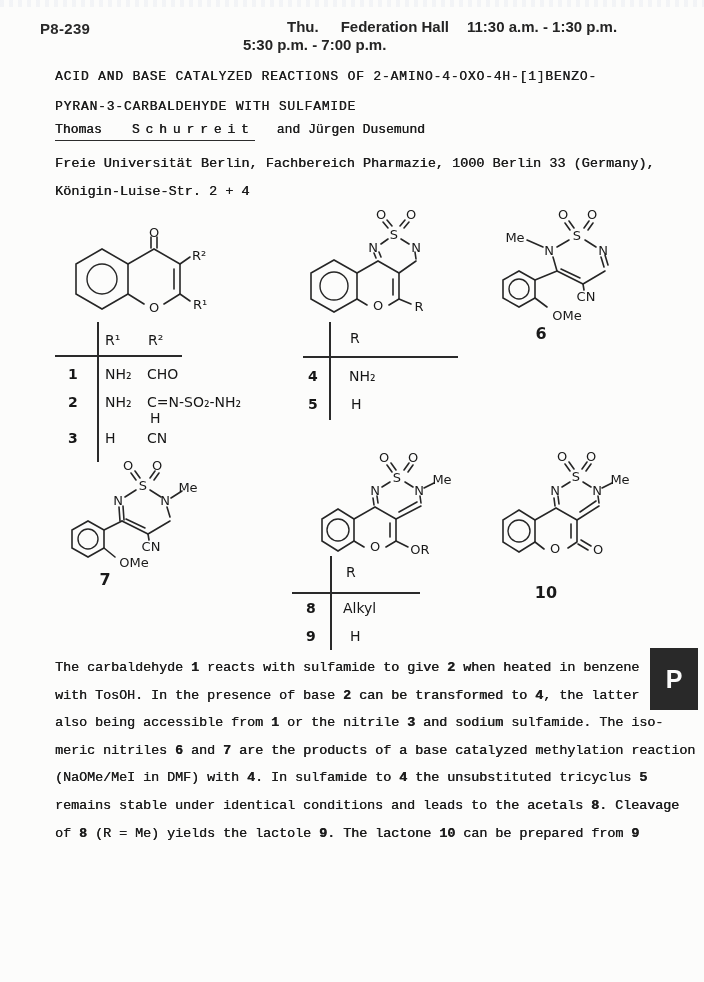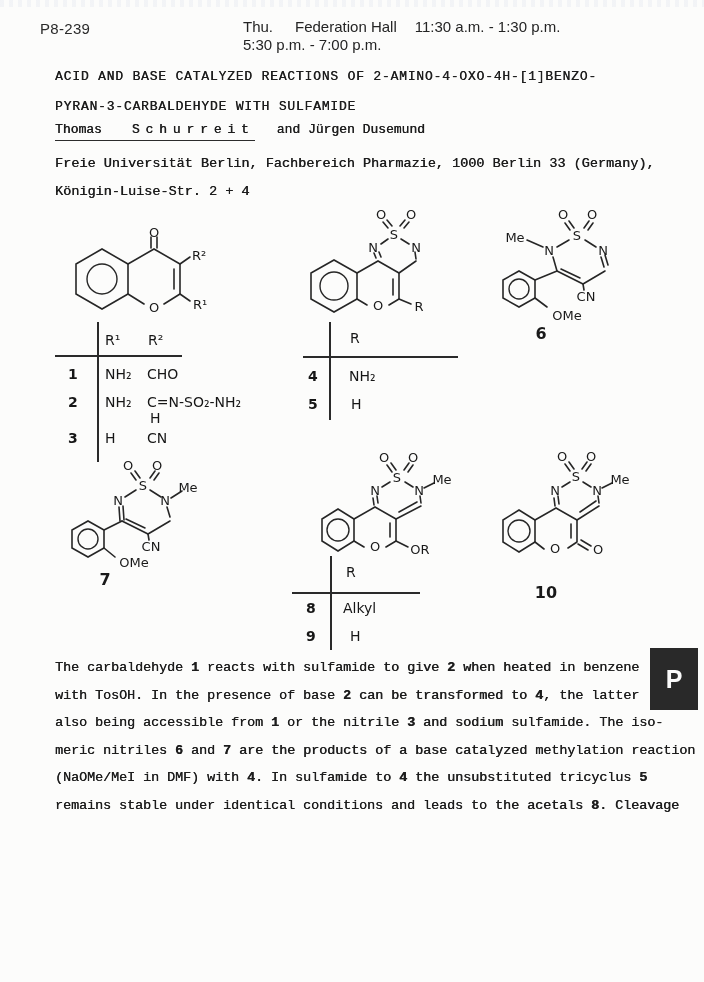--- a/index.html
+++ b/index.html
@@ -5,30 +5,30 @@
   html,body{margin:0;padding:0;background:#d8d8d8;}
   #page{
     position:relative;width:704px;height:982px;margin:0 auto;
     background:#fcfcfb;overflow:hidden;
     font-family:"Liberation Mono","DejaVu Sans Mono",monospace;
     color:#1d1d1d;
   }
   .abs{position:absolute;}
   .typed{font-family:"Liberation Mono","DejaVu Sans Mono",monospace;
          text-shadow:0.35px 0 0 currentColor;}
-  .sans{font-family:"Liberation Sans","DejaVu Sans",sans-serif;}
+  .sans{font-family:"Liberation Sans","DejaVu Sans",sans-serif;font-weight:bold;}
 
   
   #top-noise{left:0;top:0;width:704px;height:7px;opacity:.45;
     background:repeating-linear-gradient(90deg,#e7eaf1 0 4px,transparent 4px 9px);}
 
   
   #hdr-code{left:40px;top:20px;font-size:15px;letter-spacing:.3px;color:#2a2a2a;}
   #hdr-right{left:243px;top:18px;width:285px;font-size:15px;color:#242424;line-height:18px;}
-  #hdr-line1{white-space:nowrap;}
+  #hdr-line1{white-space:nowrap;margin-left:44px;}
   #hdr-line2{padding-right:2px;}
   #hdr-day{margin-right:22px;} #hdr-venue{margin-right:18px;}
 
   
   #title{left:55px;top:62px;width:620px;font-size:13px;line-height:30px;
          letter-spacing:.8px;white-space:nowrap;}
   #authors{left:55px;top:122px;font-size:13px;white-space:nowrap;}
   .u-line{border-bottom:1.4px solid #2c2c2c;padding-bottom:3px;}
   #auth-gap{display:inline-block;width:30px;}
   #auth-last{letter-spacing:.45em;}
@@ -238,18 +238,19 @@
       <text x="46" y="146" class="num">10</text>
     </svg>
 
   <div id="para" class="abs">
       <div class="pline typed"><span>The carbaldehyde </span><span class="bold">1</span><span> reacts with sulfamide to give </span><span class="bold">2</span><span> when heated in benzene</span></div>
       <div class="pline typed"><span>with TosOH. In the presence of base </span><span class="bold">2</span><span> can be transformed to </span><span class="bold">4</span><span>, the latter</span></div>
       <div class="pline typed"><span>also being accessible from </span><span class="bold">1</span><span> or the nitrile </span><span class="bold">3</span><span> and sodium sulfamide. The iso-</span></div>
       <div class="pline typed"><span>meric nitriles </span><span class="bold">6</span><span> and </span><span class="bold">7</span><span> are the products of a base catalyzed methylation reaction</span></div>
       <div class="pline typed"><span>(NaOMe/MeI in DMF) with </span><span class="bold">4</span><span>. In sulfamide to </span><span class="bold">4</span><span> the unsubstituted tricyclus </span><span class="bold">5</span></div>
       <div class="pline typed"><span>remains stable under identical conditions and leads to the acetals </span><span class="bold">8</span><span>. Cleavage</span></div>
+      <div class="pline typed"><span>of </span><span class="bold">8</span><span> (R = Me) yields the lactole </span><span class="bold">9</span><span>. The lactone </span><span class="bold">10</span><span> can be prepared from </span><span class="bold">9</span></div>
     </div>
 
   <div id="p-tab" class="abs">
     <span>P</span>
   </div>
 </div>
 
 </body></html>

